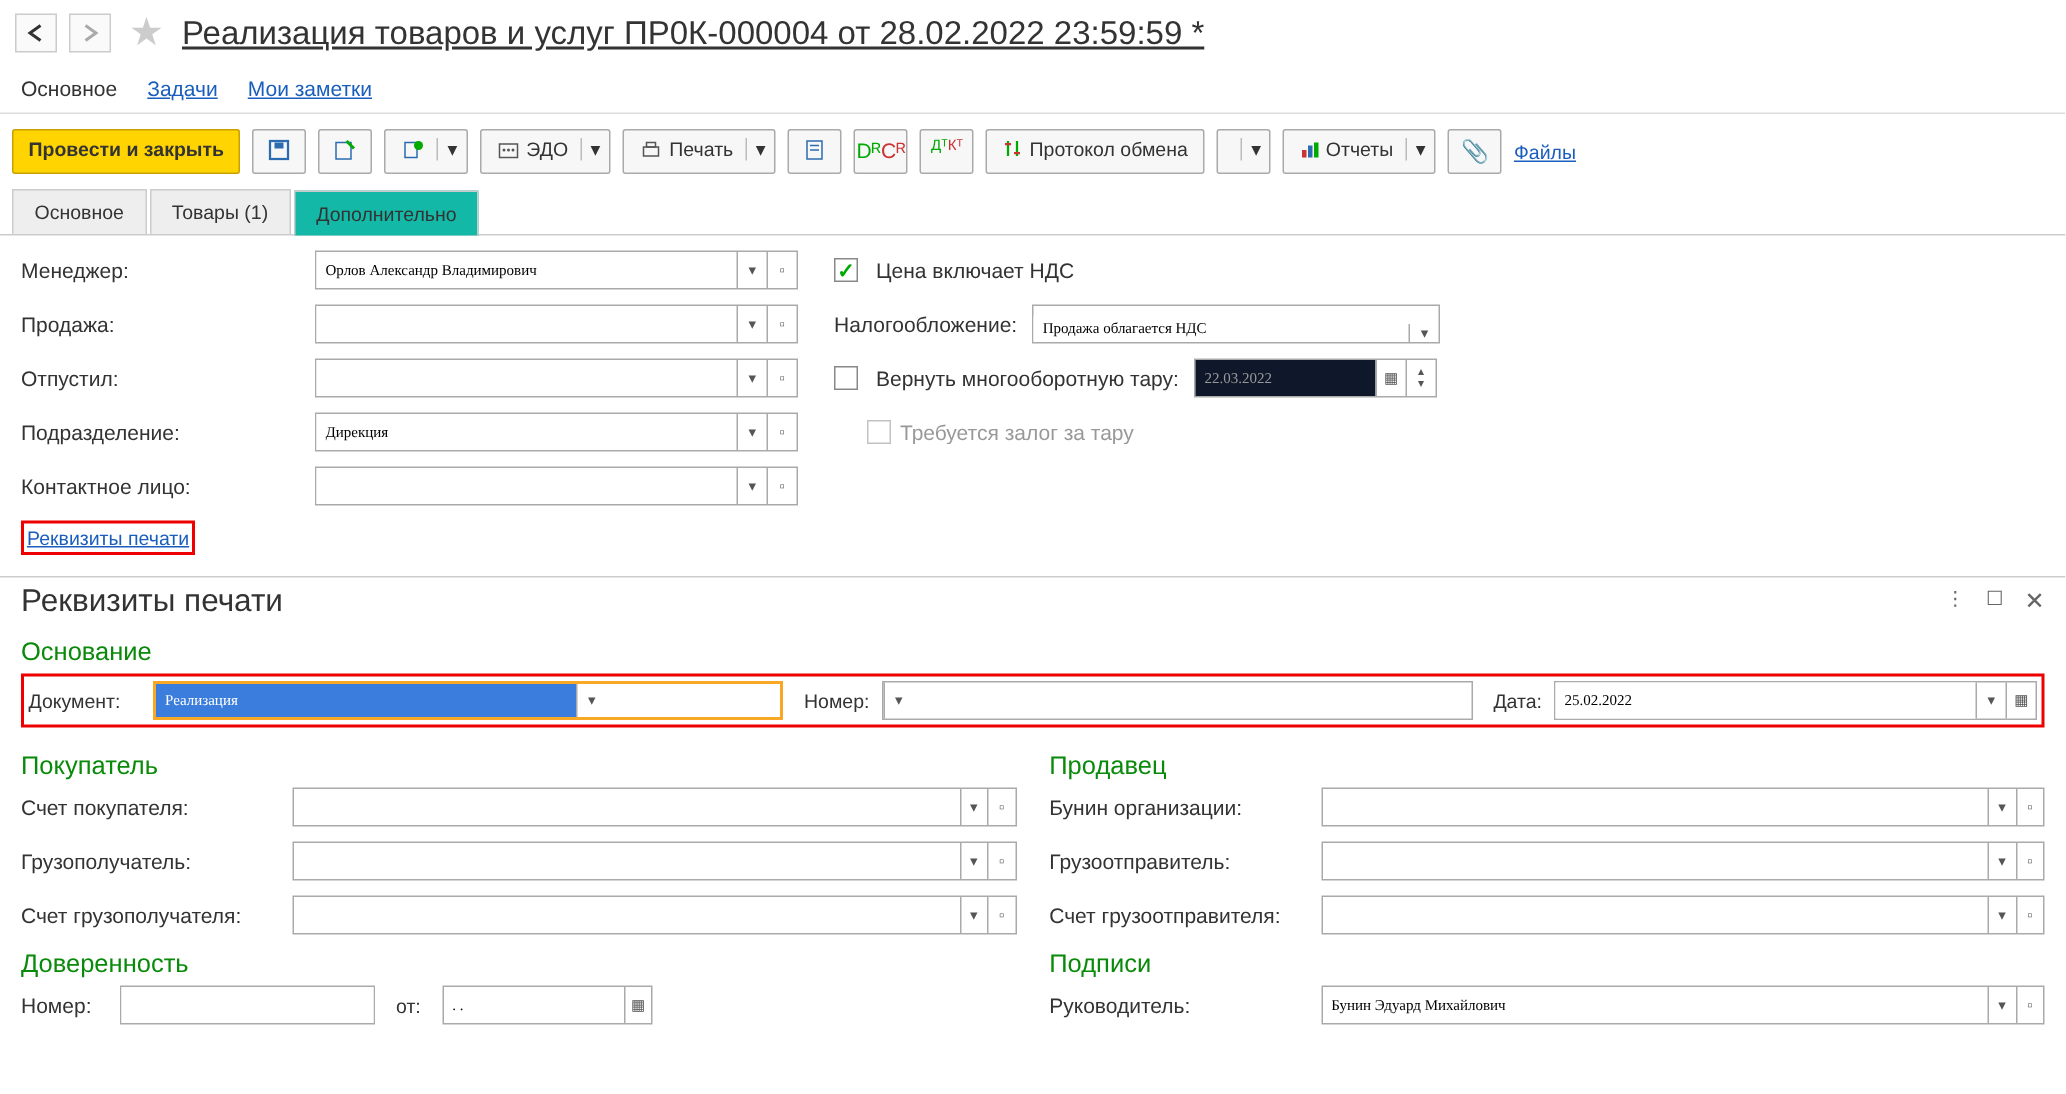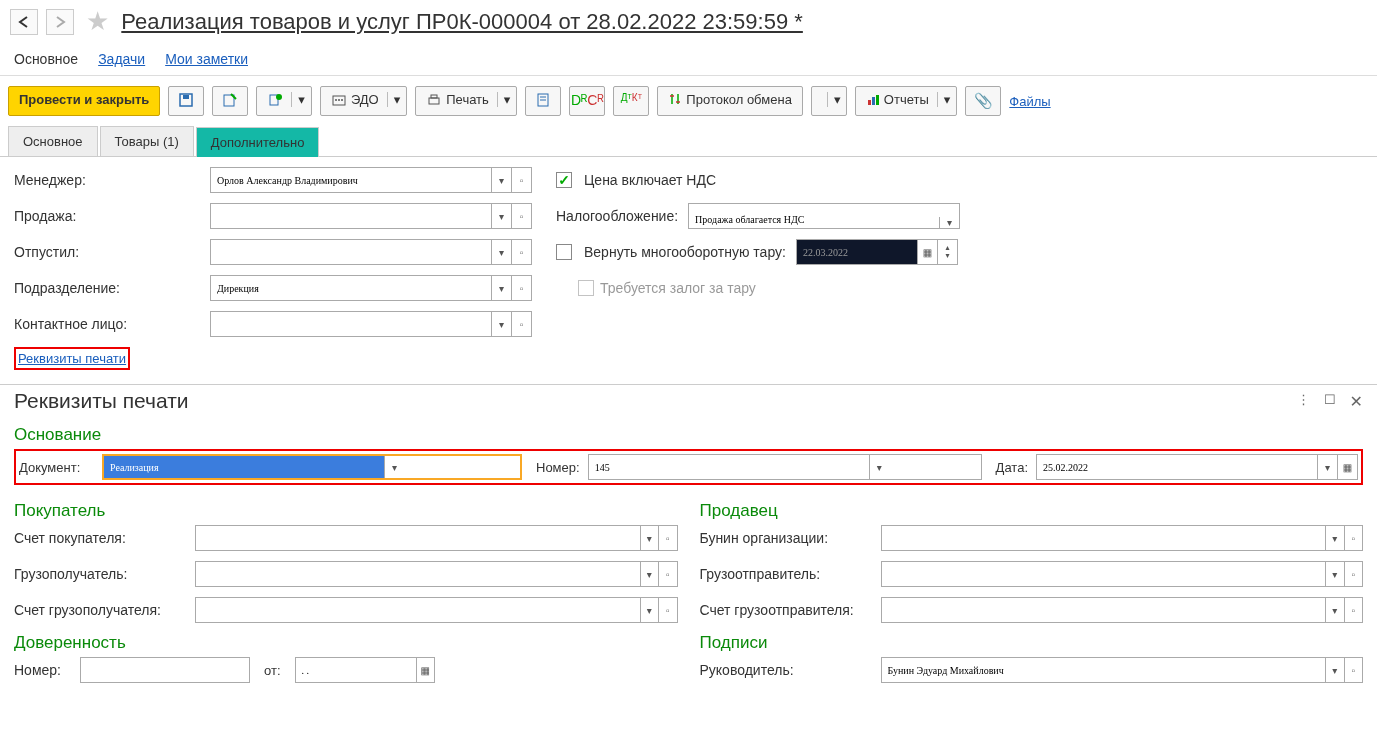--- a/index.html
+++ b/index.html
@@ -249,21 +249,20 @@
   <div class="group-lbl">Основание</div>
 
   <div class="redrow">
     <span style="width:75px">Документ:</span>
     <div class="combo orangebox" style="flex:0 0 420px">
       <input class="selectinput" value="Реализация" style="">
       <div class="cbtn">▾</div>
     </div>
     <span style="margin-left:6px">Номер:</span>
     <div class="combo" style="flex:1">
-      <input value="145" style="">
       <div class="cbtn">▾</div>
     </div>
     <span style="margin-left:6px">Дата:</span>
     <div class="combo" style="flex:0 0 165px">
       <input value="25.02.2022" style="">
       <div class="cbtn">▾</div>
       <div class="cbtn">▦</div>
     </div>
   </div>
 

